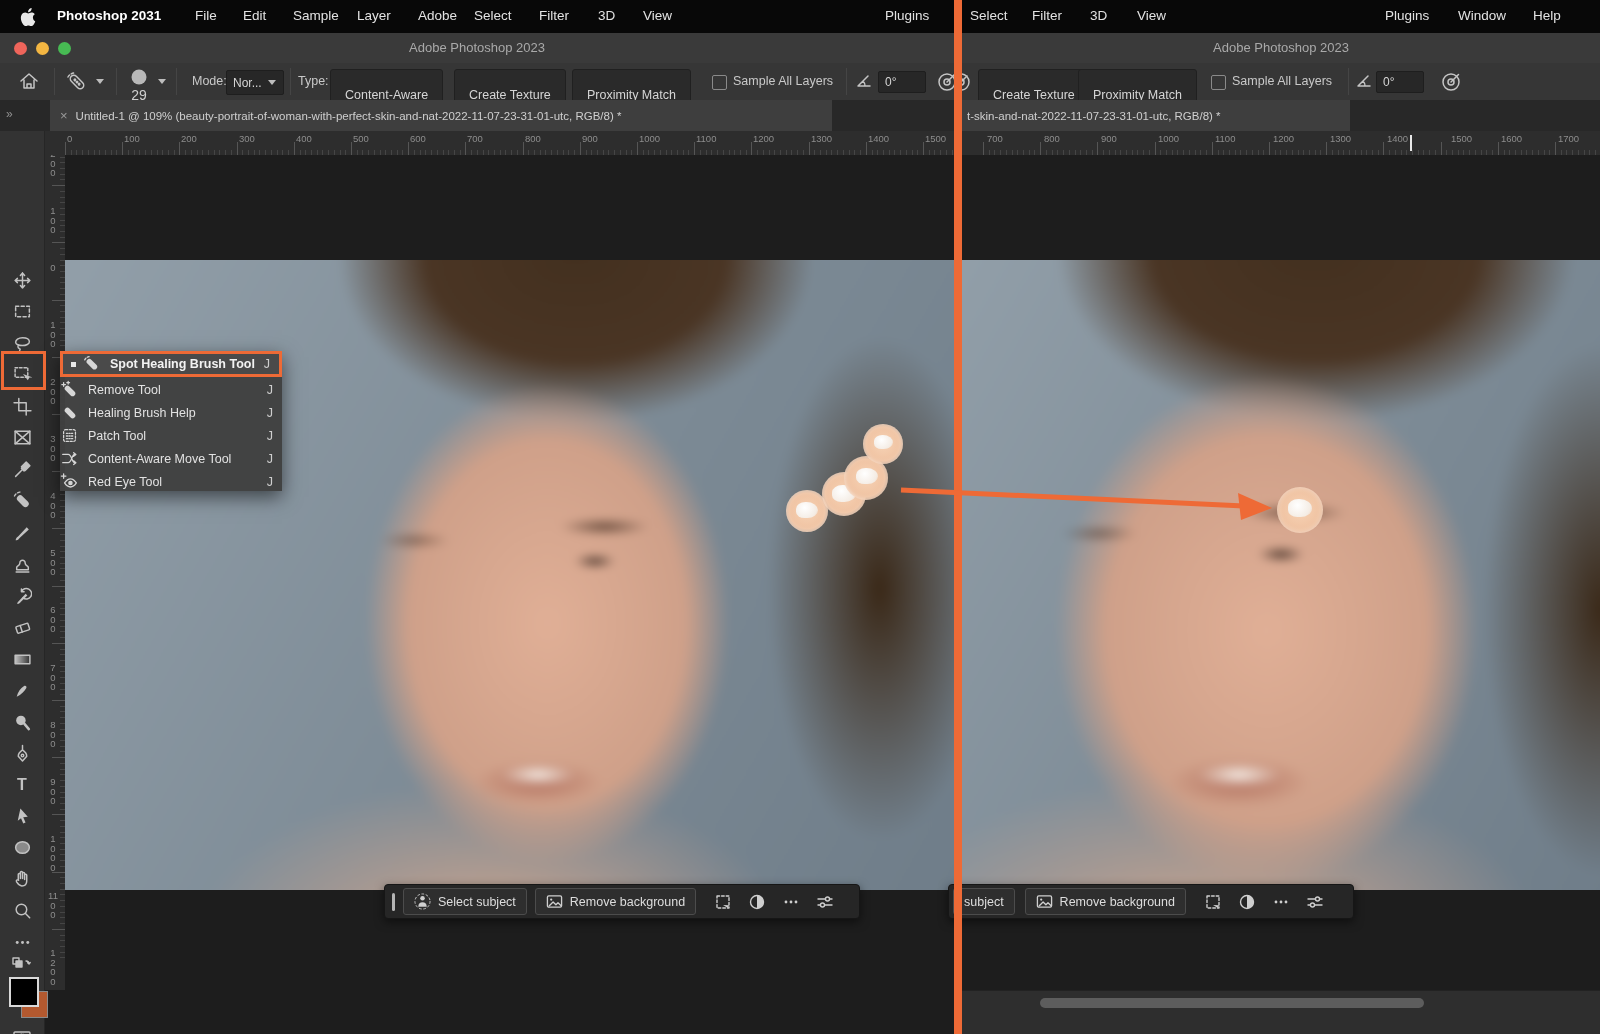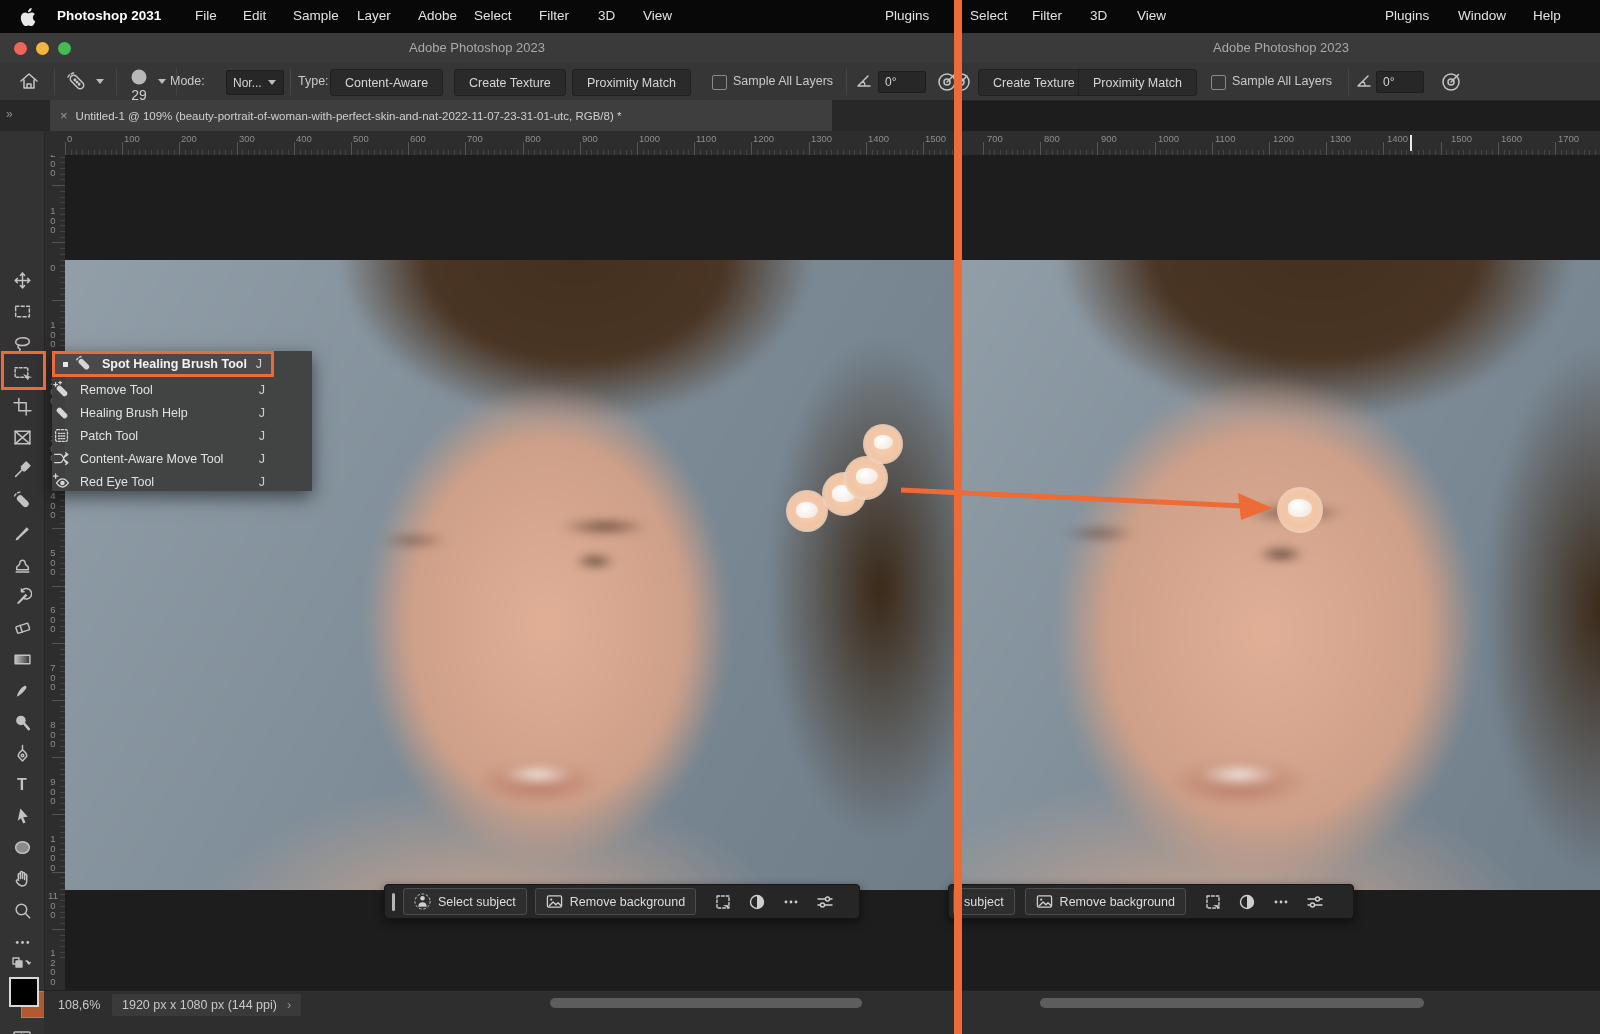--- a/index.html
+++ b/index.html
@@ -18,21 +18,21 @@
   
   .titlebar{position:absolute;top:33px;height:30px;background:#3a3a3a;border-bottom:1px solid #2a2a2a;}
   .tl{position:absolute;top:9px;width:13px;height:13px;border-radius:50%;}
   .wintitle{position:absolute;top:7px;width:100%;text-align:center;color:#a9a9a9;font-size:13px;}
 
   
   .optionsbar{position:absolute;top:63px;height:37px;background:#363636;border-bottom:1px solid #252525;}
   .olabel{position:absolute;color:#c9c9c9;font-size:12.5px;top:11px;}
   .obtn{position:absolute;top:6px;height:25px;background:#2a2a2a;border:1px solid #202020;
         border-radius:3px;color:#d6d6d6;font-size:12.5px;display:flex;align-items:center;
-        padding:0 14px;white-space:nowrap;}
+        padding:12px 14px;white-space:nowrap;}
   .osep{position:absolute;top:5px;width:1px;height:27px;background:#454545;}
   .obox{position:absolute;background:#272727;border:1px solid #1e1e1e;border-radius:2px;
         color:#d6d6d6;font-size:12px;display:flex;align-items:center;padding:0 6px;}
   .ocheck{position:absolute;width:13px;height:13px;border:1px solid #8a8a8a;border-radius:2px;background:transparent;}
   .chev{display:inline-block;width:0;height:0;border-left:4px solid transparent;
         border-right:4px solid transparent;border-top:5px solid #bdbdbd;}
   .oicon svg{stroke:#c5c5c5;fill:none;stroke-width:1.5;stroke-linecap:round;stroke-linejoin:round;}
 
   
   .tabbar{position:absolute;top:100px;height:31px;background:#282828;}
@@ -72,21 +72,21 @@
   .photo .paint{position:absolute;inset:-30px;filter:blur(5px);}
 
   
   .spot{position:absolute;border-radius:50%;z-index:10;
         background:radial-gradient(circle at 50% 50%,#f6d2b5 0%,#f0c3a2 60%,rgba(240,195,162,.55) 82%,rgba(240,195,162,0) 100%);
         box-shadow:inset 0 0 6px rgba(255,255,255,.5);}
   .blob{position:absolute;background:radial-gradient(circle at 40% 35%,#ffffff 0%,#f4ece4 70%,rgba(244,236,228,0) 100%);
         border-radius:50% 60% 55% 45%;}
 
   
-  .flyout{position:absolute;left:52px;top:351px;width:260px;height:140px;background:rgba(64,64,64,.97);
+  .flyout{position:absolute;left:60px;top:351px;width:222px;height:140px;background:rgba(64,64,64,.97);
           box-shadow:0 6px 18px rgba(0,0,0,.55);z-index:60;}
   .fitem{position:absolute;left:0;width:222px;height:23px;display:flex;align-items:center;color:#e2e2e2;font-size:12.5px;}
   .fitem svg{stroke:#d6d6d6;fill:none;stroke-width:1.4;stroke-linecap:round;stroke-linejoin:round;margin:0 8px 0 0;}
   .fshort{position:absolute;right:9px;color:#cfcfcf;}
   .factive{border:3px solid #ee6a36;box-sizing:border-box;height:26px;background:#4a4a4a;}
   .fbullet{width:5px;height:5px;background:#e8e8e8;margin:0 6px 0 8px;}
   .ficon-pad{margin-left:19px;}
 
   
   .taskbar{position:absolute;top:884px;height:33px;background:#262626;border:1px solid #161616;
@@ -168,21 +168,21 @@
         </svg></span>
     <span class="abs chev" style="left:96px;top:16px"></span>
     <div class="osep" style="left:116px"></div>
     <span class="abs" style="left:130px;top:5px">
       <svg width="18" height="18" viewBox="0 0 18 18">
           <circle cx="9" cy="9" r="7.5" fill="#b8b8b8"></circle>
         </svg>
       <div style="text-align:center;color:#cfcfcf;font-size:14px;margin-top:-3px">29</div></span>
     <span class="abs chev" style="left:158px;top:16px"></span>
     <div class="osep" style="left:176px"></div>
-    <span class="olabel" style="left:170px">Mode:</span>
+    <span class="olabel" style="left:192px">Mode:</span>
     <div class="obox" style="left:226px;top:7px;height:23px;width:44px">
       <span>Nor...</span>
       <span class="chev" style="margin-left:6px"></span>
       </div>
     <div class="osep" style="left:290px"></div>
     <span class="olabel" style="left:298px">Type:</span>
     <div class="obtn" style="left:330px">Content-Aware</div>
     <div class="obtn" style="left:454px">Create Texture</div>
     <div class="obtn" style="left:572px">Proximity Match</div>
     <div class="ocheck" style="left:712px;top:12px"></div>
@@ -230,20 +230,25 @@
         </svg></span>
   </div>
 
   <div class="tabbar" style="left:0;width:954px;">
     <span style="position:absolute;left:6px;top:7px;color:#8f8f8f;font-size:12px">»</span>
     <div class="tab" style="left:50px;width:782px;">
       <span class="tabclose">×</span>
       <span>Untitled-1 @ 109% (beauty-portrait-of-woman-with-perfect-skin-and-nat-2022-11-07-23-31-01-utc, RGB/8) *</span>
     </div>
   </div>
+  <div class="tabbar" style="left:962px;width:638px;">
+    <div class="tab" style="left:0;width:383px;padding-left:5px;">
+      <span>t-skin-and-nat-2022-11-07-23-31-01-utc, RGB/8) *</span>
+    </div>
+  </div>
 
   <div class="hruler" style="left:44px;width:910px;background-position:21px bottom,21px bottom;">
     <span class="hnum" style="left:23px">0</span>
     <span class="hnum" style="left:80px">100</span>
     <span class="hnum" style="left:137px">200</span>
     <span class="hnum" style="left:195px">300</span>
     <span class="hnum" style="left:252px">400</span>
     <span class="hnum" style="left:309px">500</span>
     <span class="hnum" style="left:366px">600</span>
     <span class="hnum" style="left:423px">700</span>
@@ -620,28 +625,20 @@
       </div>
     <div class="ticon">
       <svg width="18" height="18" viewBox="0 0 18 18">
           <path d="M2 6h14M2 12h14"></path>
           <circle cx="11.5" cy="6" r="2" fill="#262626"></circle>
           <circle cx="6.5" cy="12" r="2" fill="#262626"></circle>
         </svg>
       </div>
   </div>
 
-  <div class="statusstrip" style="left:44px;width:910px;">
-    <span class="statustext" style="left:14px">108,6%</span>
-    <div class="dimchip" style="left:68px">
-      <span>1920 px x 1080 px (144 ppi)</span>
-      <span style="margin-left:10px;color:#9a9a9a">›</span>
-    </div>
-    <div class="scrollthumb" style="left:506px;width:312px;"></div>
-  </div>
   <div class="statusstrip" style="left:962px;width:638px;">
     <div class="scrollthumb" style="left:78px;width:384px;"></div>
   </div>
 
   <div class="divider"></div>
   <svg class="overlay" width="1600" height="1034" viewBox="0 0 1600 1034">
     <line x1="901" y1="490" x2="1244" y2="506" stroke="#ee6a36" stroke-width="5"></line>
     <polygon points="1272,508 1238,493 1241,520" fill="#ee6a36"></polygon>
   </svg>
 

